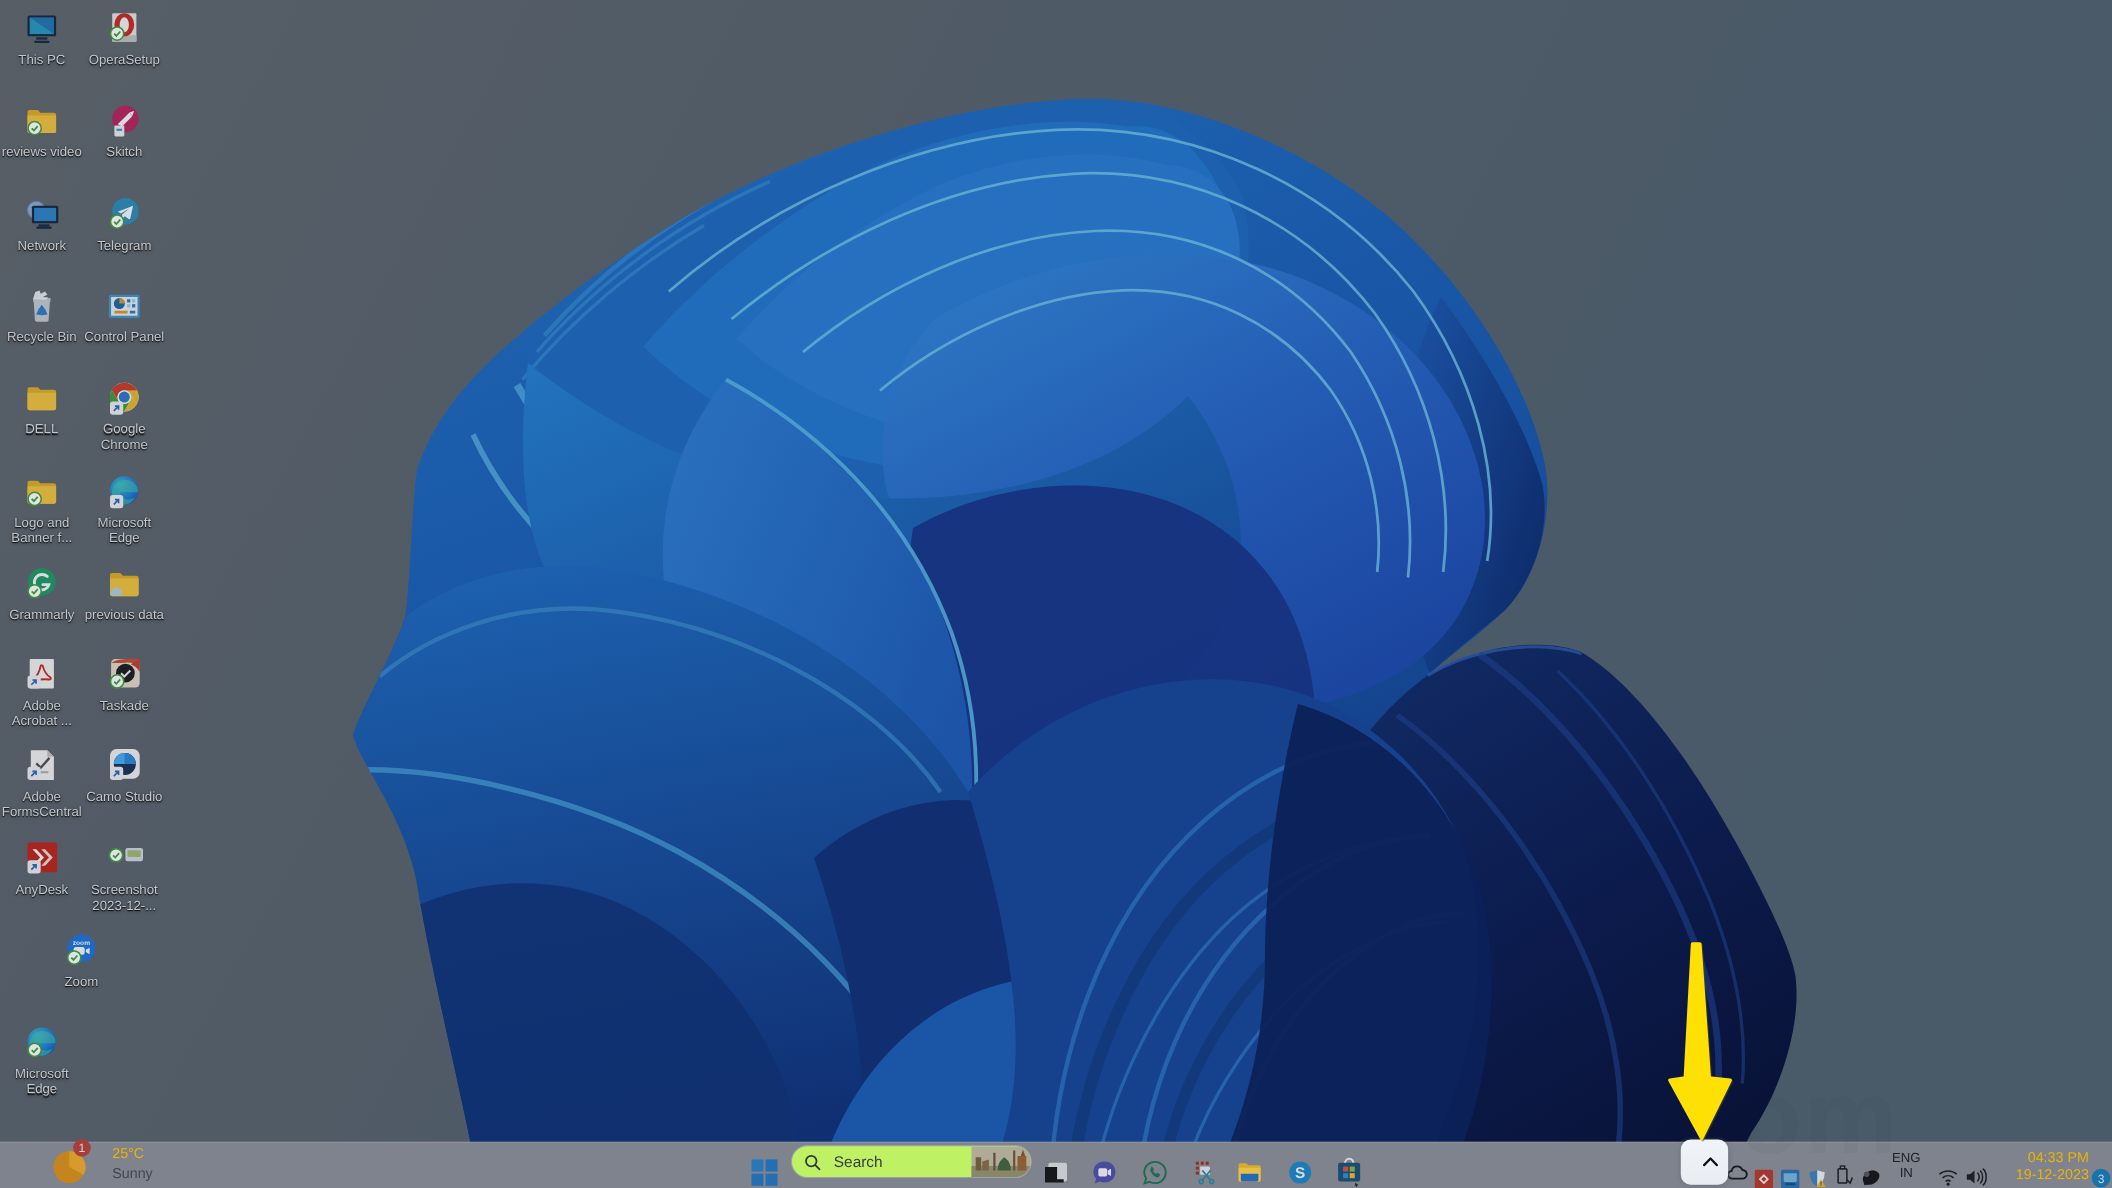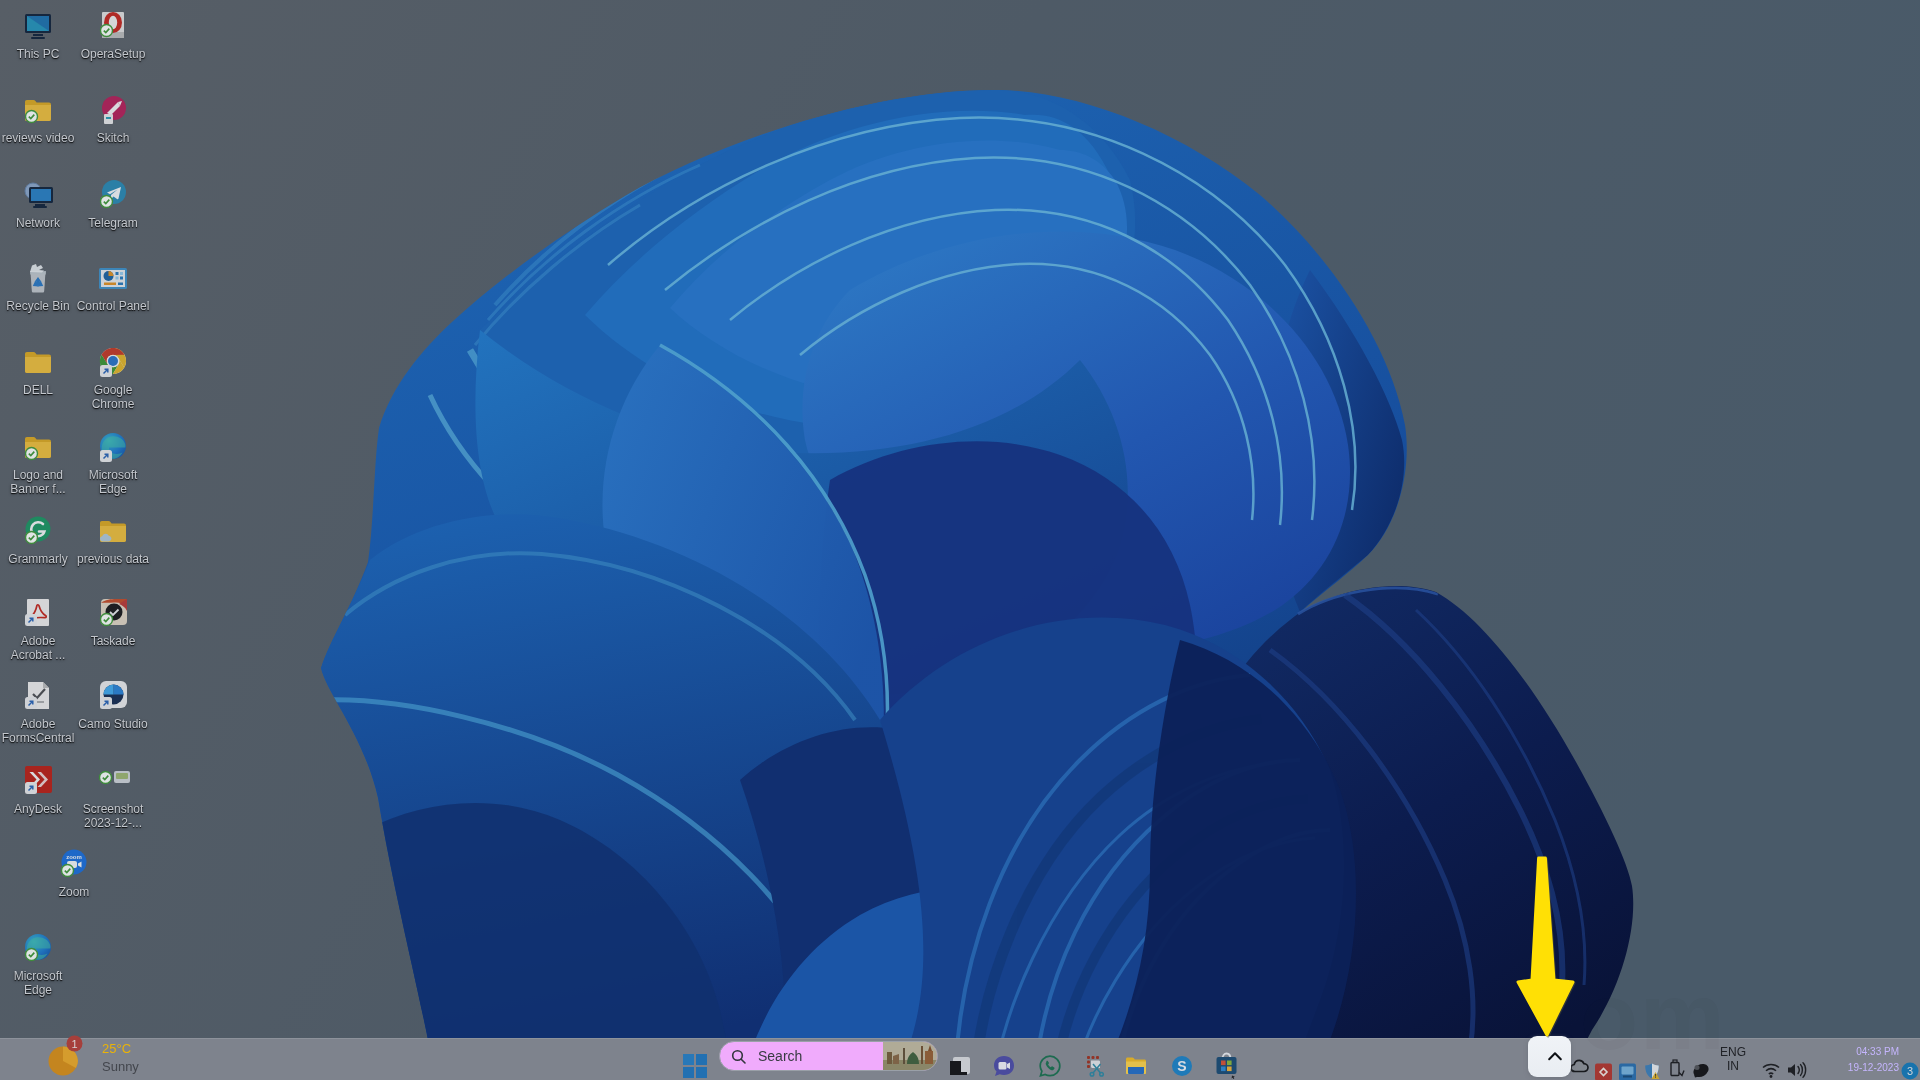--- a/index.html
+++ b/index.html
@@ -441,21 +441,21 @@
   <div style="position:absolute;left:62px;top:24px;font-size:13px;color:#43464d;">Sunny</div>
 </div>
 
 <svg class="tbi" style="left:683px;top:1045px;" width="24" height="24" viewBox="0 0 24 24">
   <rect x="0" y="0" width="11" height="11" fill="#2878b8"></rect>
   <rect x="13" y="0" width="11" height="11" fill="#2270b2"></rect>
   <rect x="0" y="13" width="11" height="11" fill="#2270b2"></rect>
   <rect x="13" y="13" width="11" height="11" fill="#2270b2"></rect>
 </svg>
 
-<div style="position:absolute;left:719px;top:1041px;width:219px;height:30px;border-radius:15px;background:#f0abfc;border:1px solid #9aa0a8;overflow:hidden;">
+<div style="position:absolute;left:719px;top:1041px;width:219px;height:30px;border-radius:15px;background:#bef264;border:1px solid #9aa0a8;overflow:hidden;">
   <svg style="position:absolute;left:11px;top:7px;" width="16" height="16" viewBox="0 0 16 16">
         <circle cx="6.5" cy="6.5" r="4.8" fill="none" stroke="#32353c" stroke-width="1.6"></circle>
         <line x1="10.2" y1="10.2" x2="14" y2="14" stroke="#32353c" stroke-width="1.6" stroke-linecap="round"></line>
       </svg>
   <div style="position:absolute;left:38px;top:6px;font-size:14px;color:#383b42;">Search</div>
   <svg style="position:absolute;left:163px;top:0;" width="56" height="30" viewBox="0 0 56 30">
     <rect width="56" height="30" fill="#b0ab97"></rect>
     <rect x="0" y="18" width="56" height="12" fill="#8a8668"></rect>
     <path d="M4,22 L4,10 L9,10 L9,22 Z" fill="#6e5a3e"></path>
     <path d="M10,22 L10,14 L16,12 L16,22 Z" fill="#7d6347"></path>
@@ -555,21 +555,21 @@
     <path d="M2,6.5 C6.5,2.5 13.5,2.5 18,6.5"></path>
     <path d="M5,9.8 C8,7.2 12,7.2 15,9.8"></path>
     <path d="M7.8,13 C9.2,11.9 10.8,11.9 12.2,13"></path>
   </g>
   <circle cx="10" cy="15.5" r="1.4" fill="#1e2025"></circle>
 </svg>
 <svg class="tbi" style="left:1786px;top:1049px;" width="21" height="18" viewBox="0 0 21 18">
   <path d="M2,6.5 L5,6.5 L9,3 L9,15 L5,11.5 L2,11.5 Z" fill="#1e2025"></path>
   <path d="M12,5.5 C13.5,7.5 13.5,10.5 12,12.5 M14.5,3.5 C17,6 17,12 14.5,14.5 M17,1.8 C20.5,5 20.5,13 17,16.2" fill="none" stroke="#1e2025" stroke-width="1.4" stroke-linecap="round"></path>
 </svg>
-<div style="position:absolute;left:1809px;top:1044px;width:90px;text-align:right;font-size:10px;color:#c4b5fd;line-height:15.5px;">04:33 PM<br>19-12-2023</div>
+<div style="position:absolute;left:1809px;top:1044px;width:90px;text-align:right;font-size:13px;color:#eab308;line-height:15.5px;">04:33 PM<br>19-12-2023</div>
 <svg class="tbi" style="left:1901px;top:1050px;" width="18" height="18" viewBox="0 0 18 18">
   <circle cx="9" cy="9" r="8.5" fill="#1873ad"></circle>
   <text x="9" y="13" font-size="11" fill="#cfd4da" text-anchor="middle">3</text>
 </svg>
 <div id="hibox">
   <svg width="14" height="10" viewBox="0 0 14 10">
         <path d="M1.2,8.2 L7,2.2 L12.8,8.2" fill="none" stroke="#0f1115" stroke-width="2" stroke-linecap="round" stroke-linejoin="round"></path>
       </svg>
 </div>
 <div style="position:absolute;left:1580px;top:962px;font-size:95px;font-weight:bold;color:rgba(22,28,38,0.03);letter-spacing:2px;font-family:'Liberation Sans',sans-serif;">om</div>

